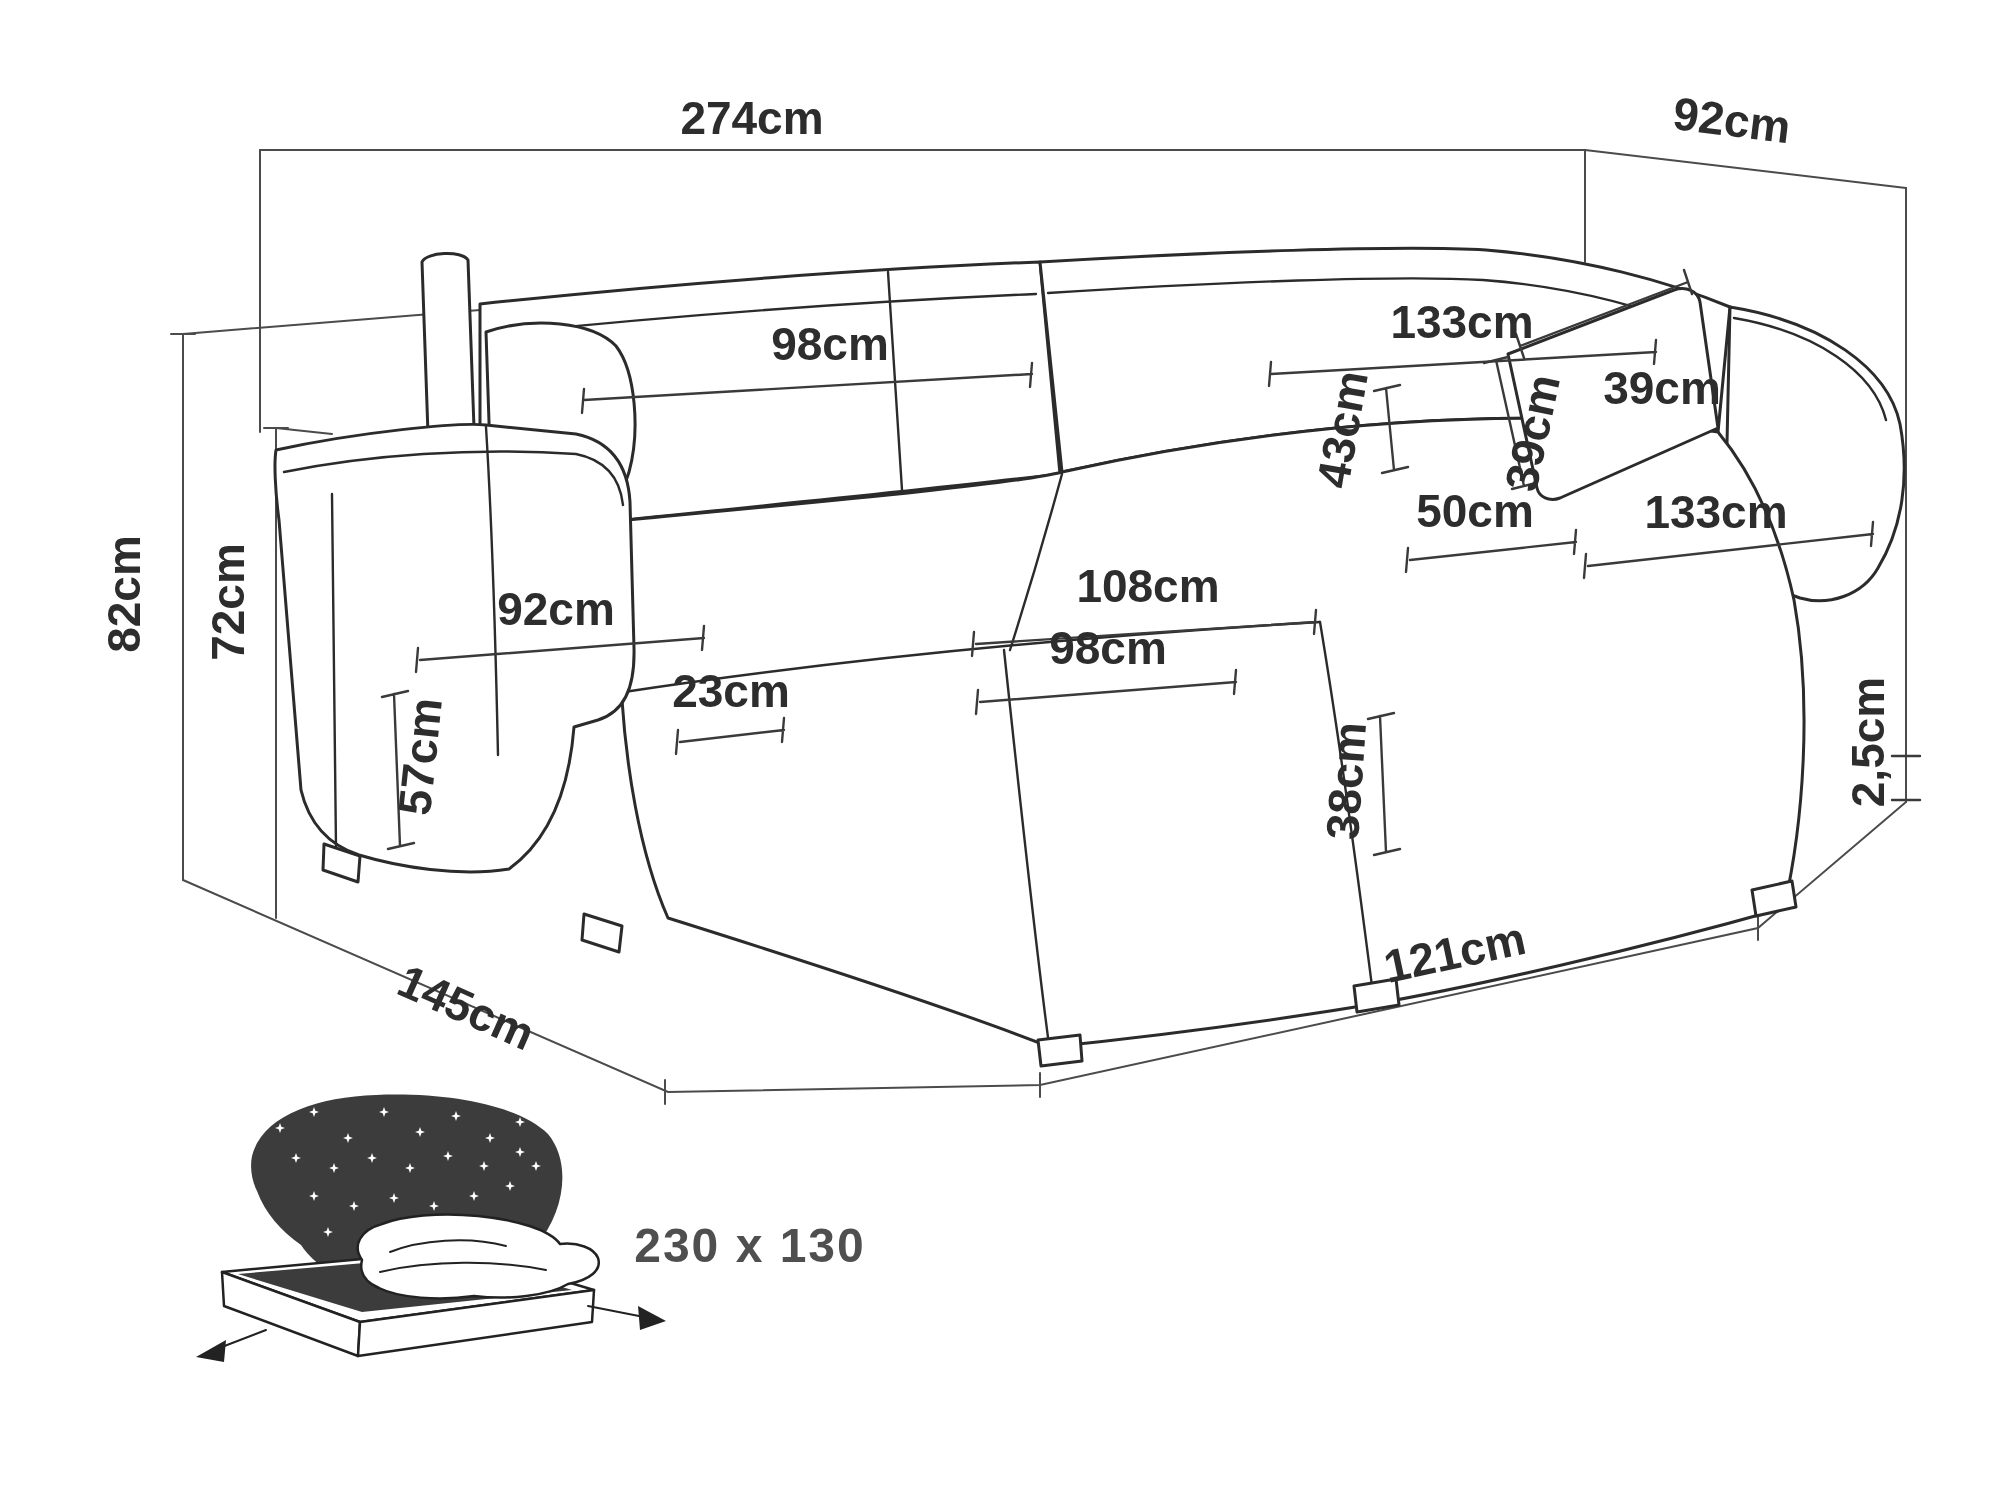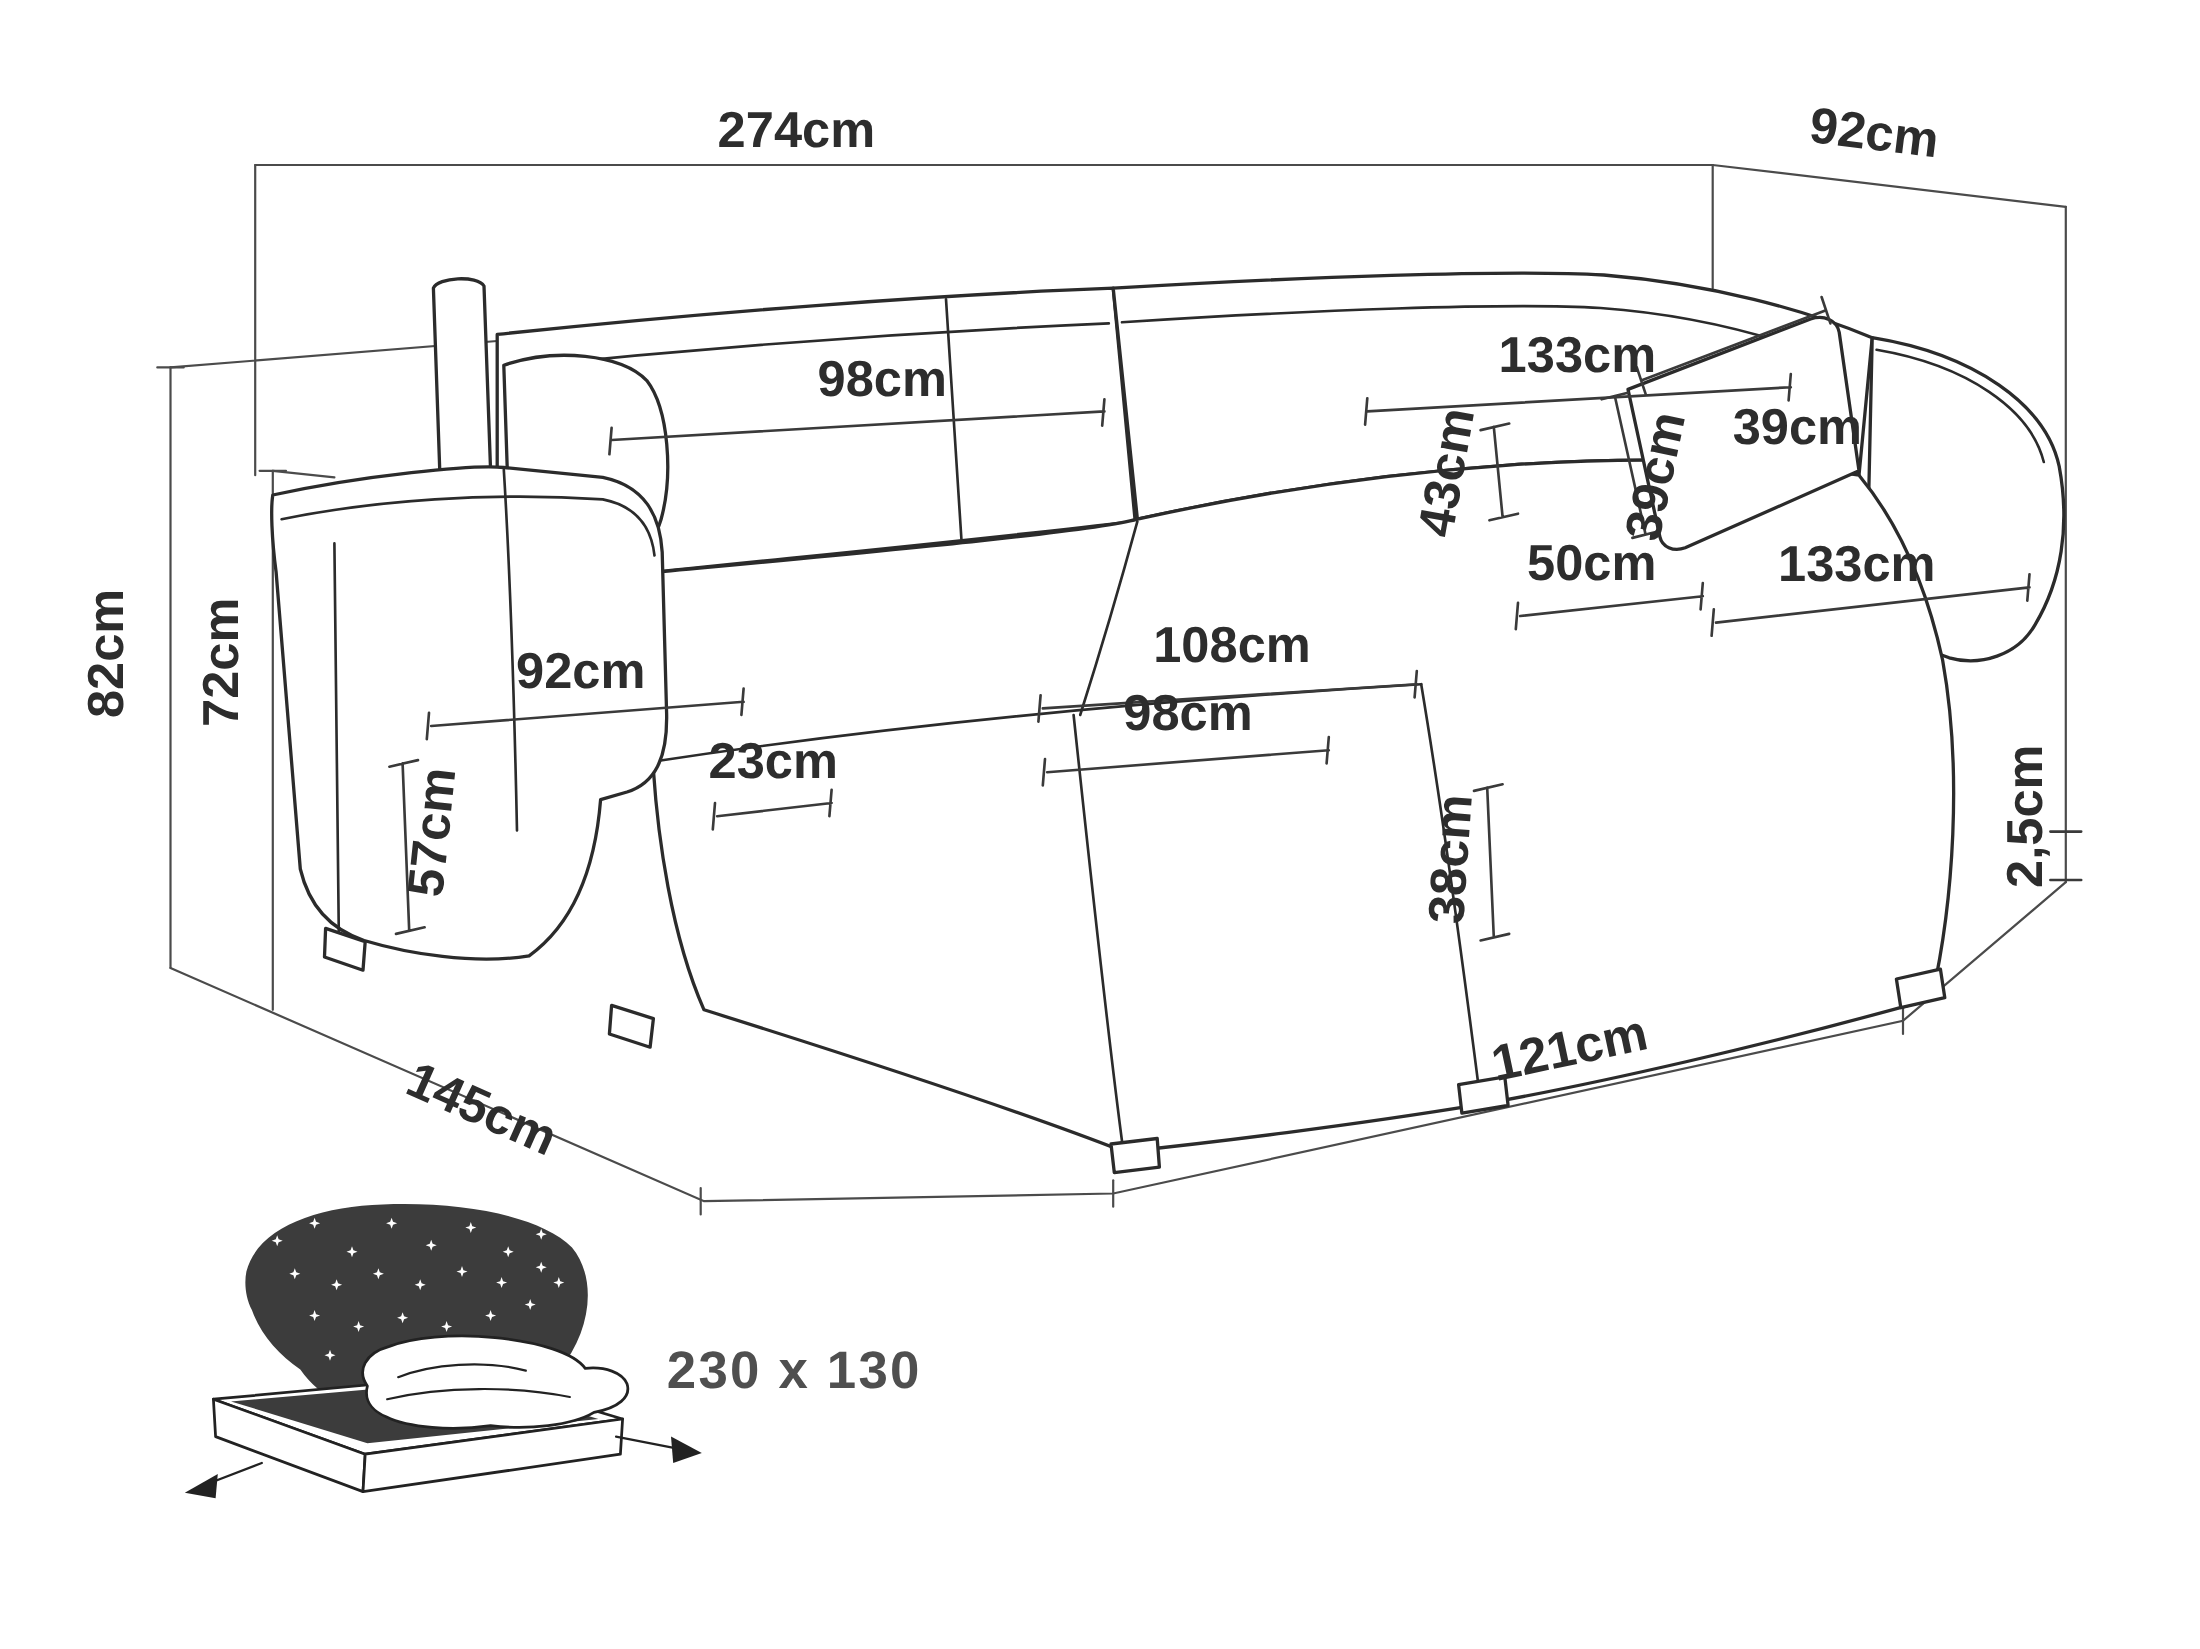--- a/index.html
+++ b/index.html
@@ -1,17 +1,17 @@
 <!DOCTYPE html>
 <html><head>
 <meta charset="utf-8">
 <title>Corner Sofa Dimension Diagram</title>
 <style>
   html,body{margin:0;padding:0;background:#ffffff;}
-  .canvas{width:1944px;height:1499px;position:relative;background:#ffffff;overflow:hidden;}
+  .canvas{width:1944px;height:1499px;position:relative;background:#ffffff;overflow:hidden;padding-left:28px;}
   svg{display:block;}
   .cons{stroke:#4b4b4b;stroke-width:2;fill:none;stroke-linecap:round;}
   .dimline{stroke:#3a3a3a;stroke-width:2.4;fill:none;stroke-linecap:round;}
   .sofa{stroke:#2b2b2b;stroke-width:3;fill:#ffffff;stroke-linejoin:round;stroke-linecap:round;}
   .sline{stroke:#2b2b2b;stroke-width:2.4;fill:none;stroke-linecap:round;}
   .dim{font-family:"Liberation Sans",sans-serif;font-weight:bold;font-size:46px;fill:#2d2d2d;text-anchor:middle;}
   .size-label{font-family:"Liberation Sans",sans-serif;font-weight:bold;font-size:48px;fill:#4f4f4f;text-anchor:middle;letter-spacing:2px;}
   .dark{fill:#3c3c3c;stroke:none;}
   .iconstroke{stroke:#222222;stroke-width:2.5;fill:#ffffff;stroke-linejoin:round;stroke-linecap:round;}
   .iconline{stroke:#222222;stroke-width:2;fill:none;stroke-linecap:round;}

